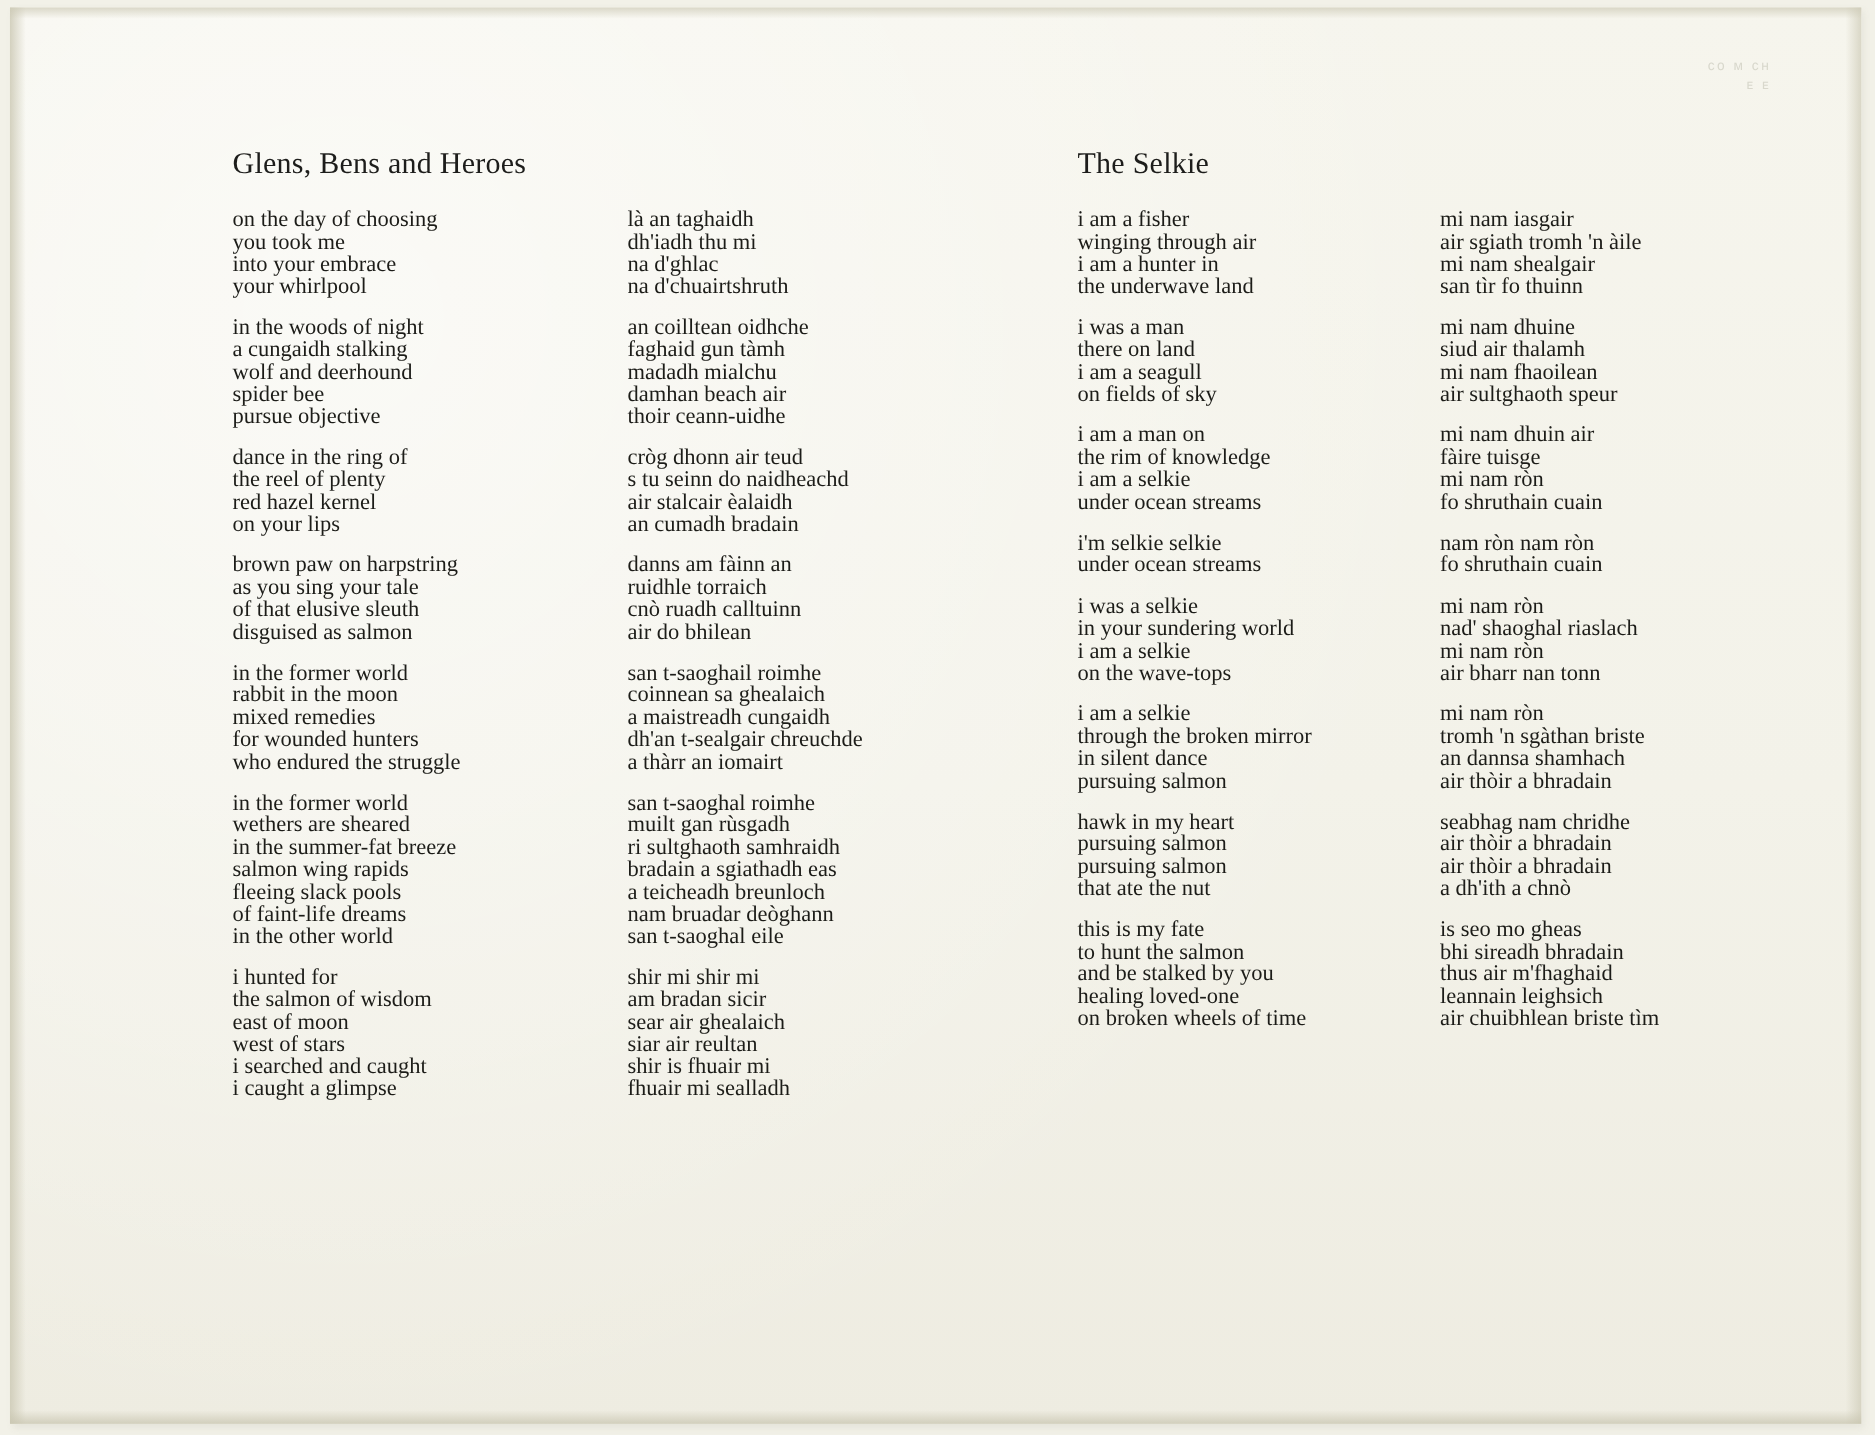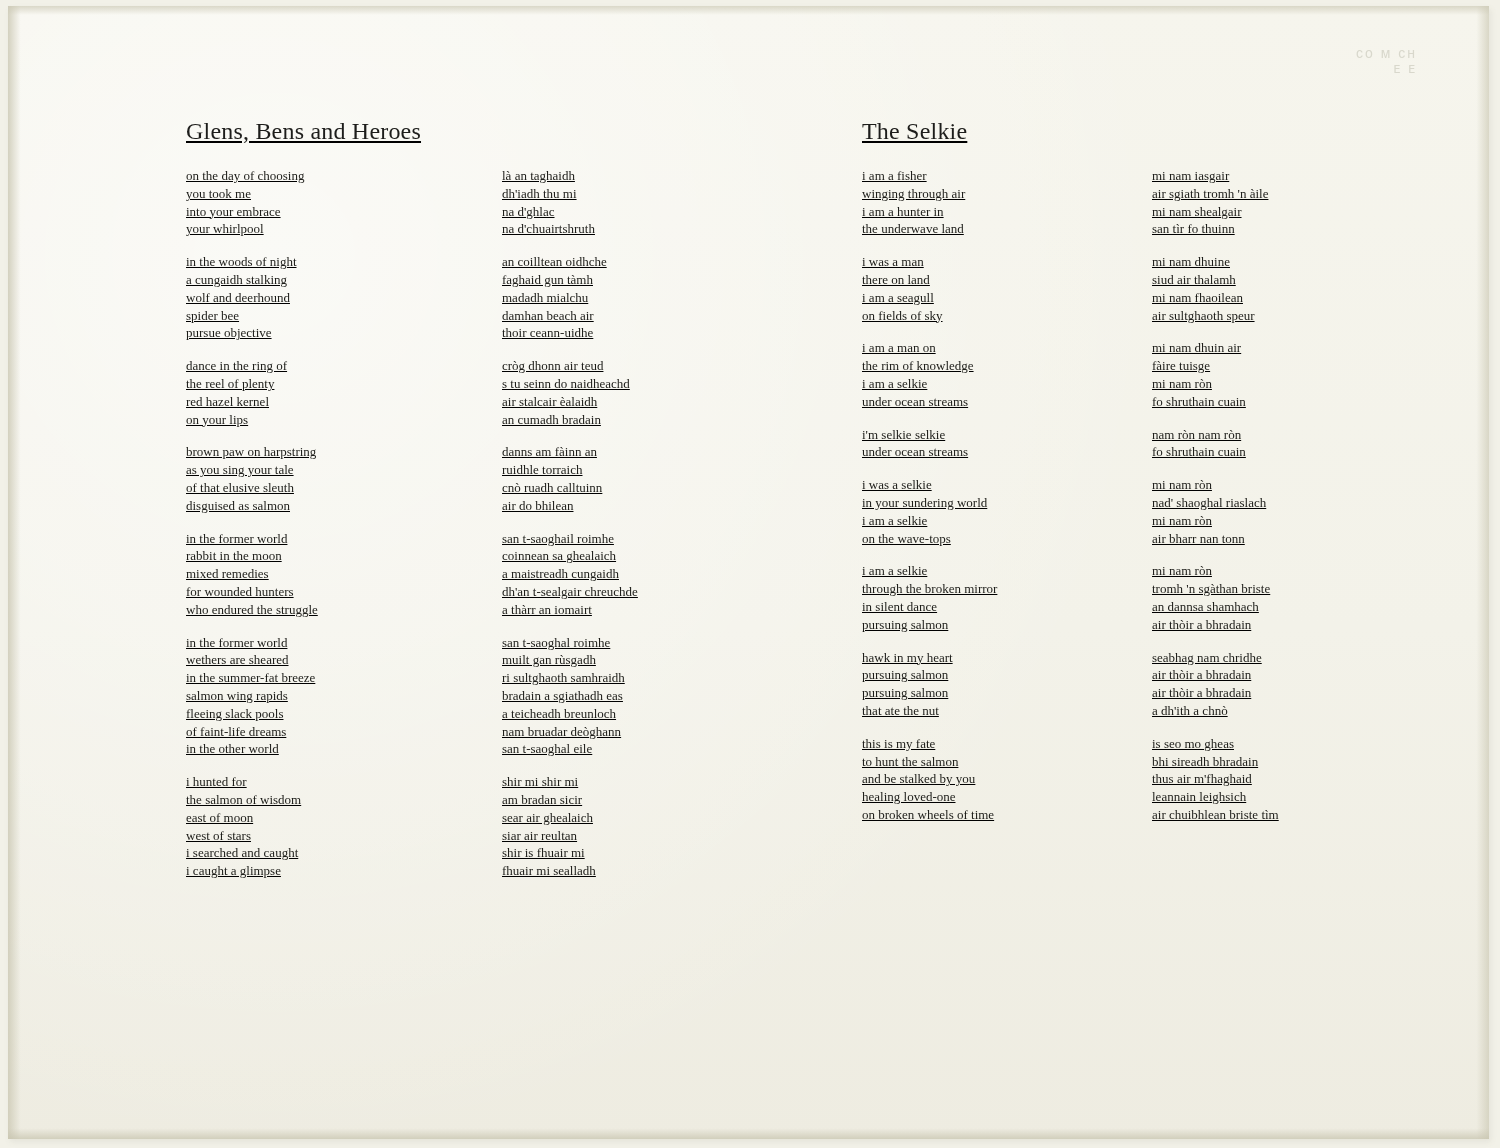--- a/index.html
+++ b/index.html
@@ -69,58 +69,57 @@
   #content {
     position: absolute;
     left: 0; top: 0;
     width: 1481px;
     height: 1133px;
   }
 
   .poem {
     position: absolute;
     top: 112px;
-    text-decoration: underline;
   }
   #poem-left  { left: 178px; }
   #poem-right { left: 822px; margin-left: 32px; }
 
   .poem-title {
     font-size: 24px;
     color: #1d1d1b;
     letter-spacing: 0.2px;
     margin: 0 0 22px 0;
     font-weight: normal;
     white-space: nowrap;
   }
 
   .columns {
     display: flex;
     flex-direction: row;
   }
   .col {
-    font-size: 13px;
+    font-size: 18px;
     line-height: 17.8px;
     color: #1c1c18;
   }
   #poem-left .col.english  { width: 284px; }
   #poem-left .col.gaelic   { width: 300px; margin-left: 32px; }
   #poem-right .col.english { width: 290px; }
   #poem-right .col.gaelic  { width: 290px; }
 
   .stanza { margin-bottom: 15px; }
   .stanza .line { white-space: pre; }
   .stanza:last-child { margin-bottom: 0; }
 
   
   #ghost {
     position: absolute;
     right: 72px;
     top: 40px;
-    font-size: 14px;
+    font-size: 11px;
     letter-spacing: 2px;
     color: rgba(150,148,128,0.30);
     font-family: "Liberation Sans", sans-serif;
     text-align: right;
     line-height: 15px;
     user-select: none;
   }
 </style>
 </head>
 <body>

